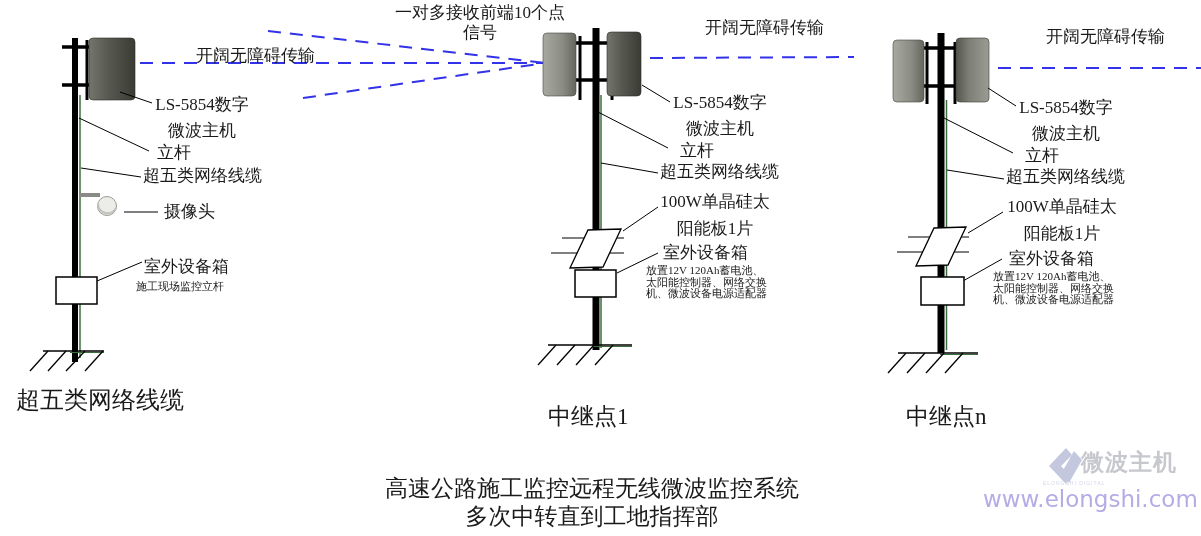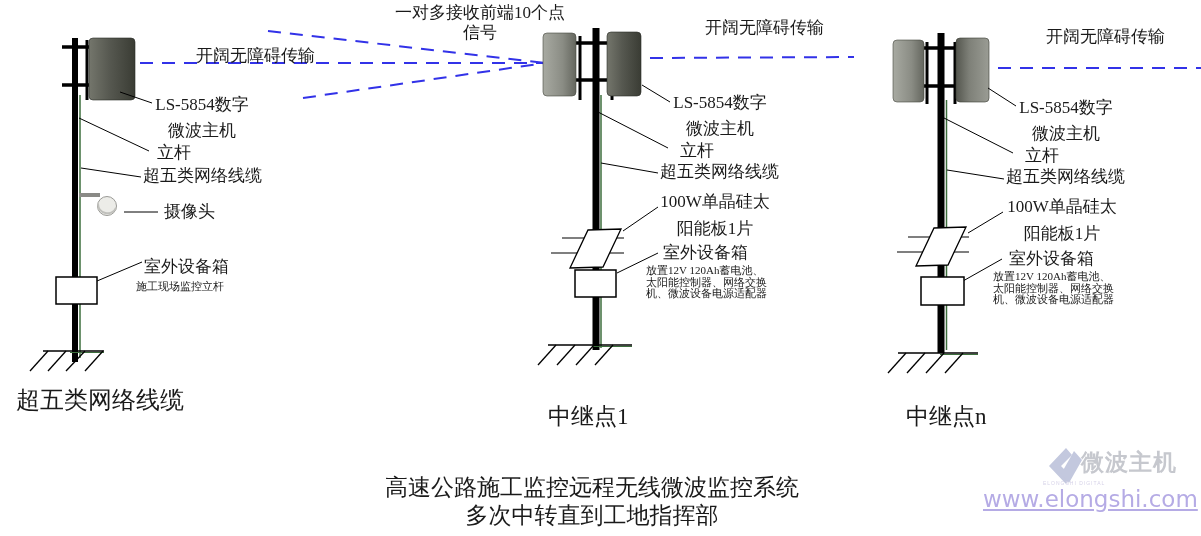--- a/index.html
+++ b/index.html
@@ -8,24 +8,24 @@
     font-family:"Liberation Serif","DejaVu Serif",serif;color:#1a1a1a;
   }
   .abs{position:absolute;white-space:nowrap;}
   svg.layer{position:absolute;left:0;top:0;}
   .lbl{font-size:17px;line-height:20px;}
   .lbl-c{text-align:center;}
   .lbl2{font-size:17px;line-height:26px;text-align:center;}
   .sm{font-size:11px;line-height:11.5px;white-space:normal;}
   .cap{font-size:23px;line-height:27px;text-align:center;}
   .cap-big{font-size:24px;line-height:28px;text-align:center;}
-  .title{font-size:23px;line-height:28px;text-align:center;font-family:Liberation Mono, monospace;}
+  .title{font-size:23px;line-height:28px;text-align:center;}
   .wm-brand{font-size:23px;font-weight:bold;color:#c6c8ce;letter-spacing:1px;}
   .wm-tag{font-size:5px;color:#d6d2e8;letter-spacing:1px;font-family:"Liberation Sans",sans-serif;}
-  .wm-url{font-size:23px;color:#b5abe5;font-family:"DejaVu Sans","Liberation Sans",sans-serif;text-decoration:underline;}
+  .wm-url{font-size:23px;color:#b5abe5;font-family:"DejaVu Sans","Liberation Sans",sans-serif;}
 </style>
 </head>
 <body>
 
 <div class="stage">
 
   <svg class="layer" width="1201" height="536" viewBox="0 0 1201 536">
     <defs>
       <linearGradient id="gDark" x1="0" y1="0" x2="1" y2="0">
         <stop offset="0" stop-color="#74766c"></stop>

